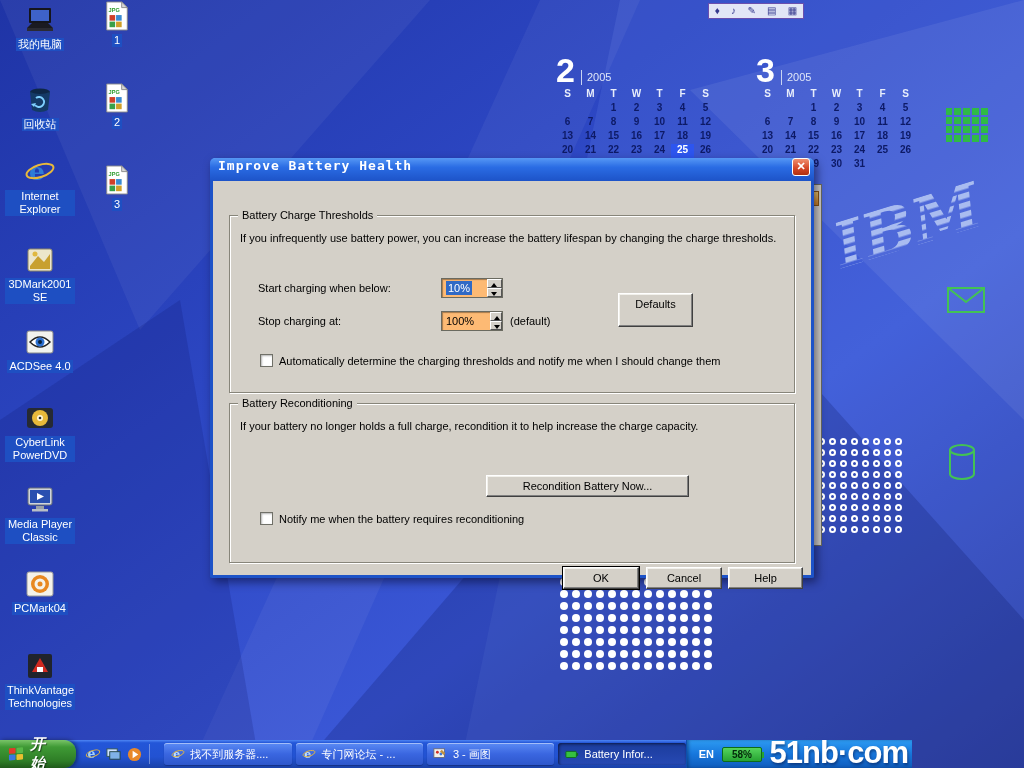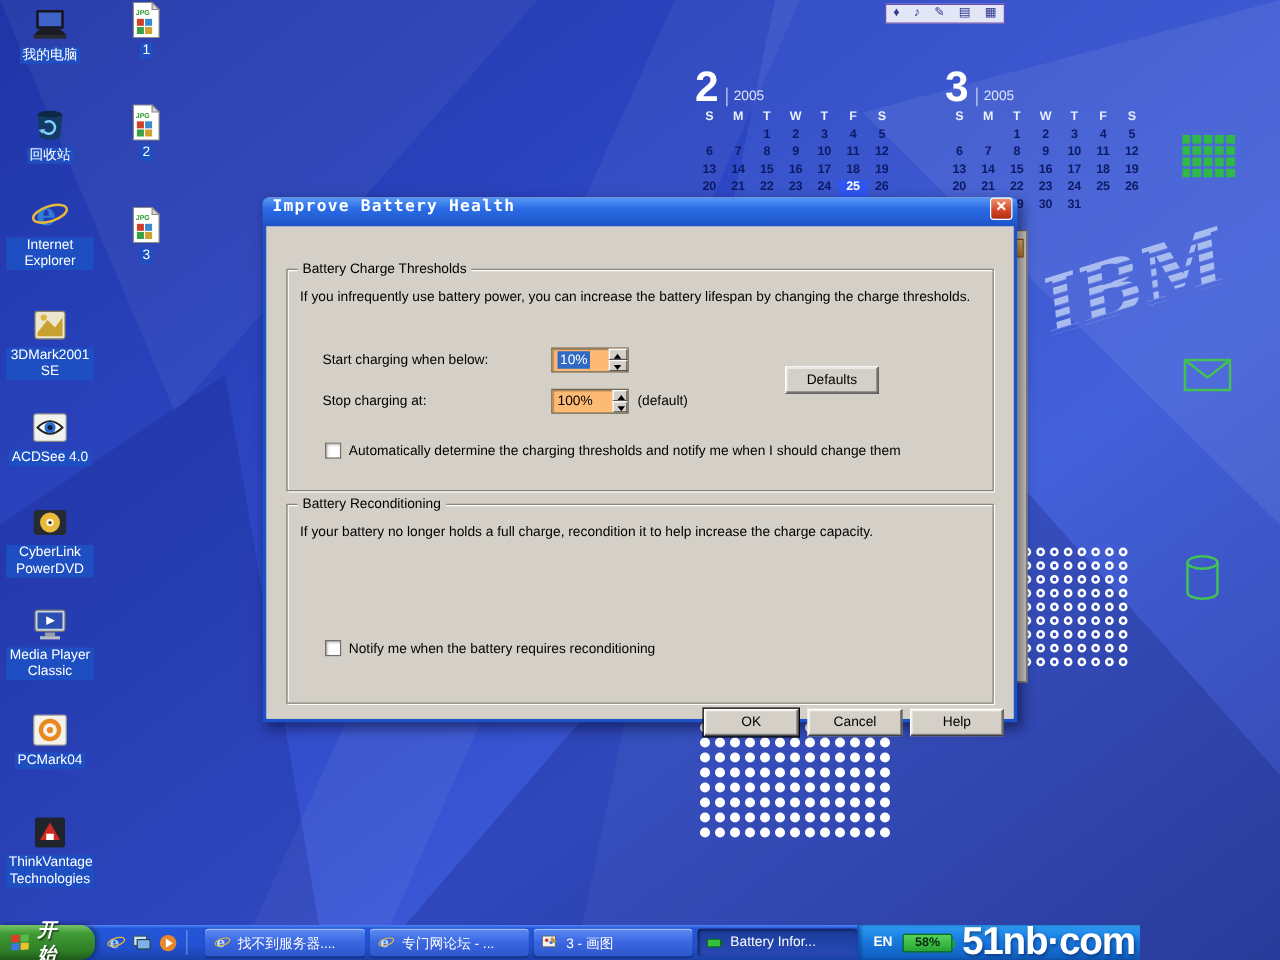--- a/index.html
+++ b/index.html
@@ -63,21 +63,21 @@
   .sval{flex:1;padding:3px 16px 0 4px;font-size:11px}
   .sval.sel{background:#316ac5;color:#fff;align-self:center;flex:0 0 auto;margin-left:4px;padding:1px 2px}
   .sbtns{width:15px;display:flex;flex-direction:column;margin-left:auto}
   .su,.sd{flex:1;background:#d4d0c8;border:1px solid;border-color:#fff #555 #555 #fff;position:relative;cursor:pointer}
   .su::after,.sd::after{content:"";position:absolute;left:3px;border-left:3px solid transparent;border-right:3px solid transparent}
   .su::after{top:3px;border-bottom:4px solid #000}
   .sd::after{top:3px;border-top:4px solid #000}
   .btn{position:absolute;background:#d4d0c8;border:1px solid;border-color:#fff #404040 #404040 #fff;
     box-shadow:inset -1px -1px 0 #808080,inset 1px 1px 0 #f2f1ec;font-size:11px;text-align:center;line-height:20px;cursor:pointer}
   .btn.default{outline:1px solid #000}
-  .bdefaults{left:398px;top:77px;width:75px;height:22px}
+  .bdefaults{left:388px;top:77px;width:75px;height:34px}
   .brecon{left:256px;top:71px;width:203px;height:22px}
   .chkrow{position:absolute;display:flex;align-items:center;gap:6px}
   .c1{left:30px;top:138px}
   .c2{left:30px;top:108px}
   .cbox{width:13px;height:13px;background:#fff;border:1px solid #707068;box-shadow:inset 1px 1px 2px rgba(0,0,0,.3);cursor:pointer;flex:0 0 auto}
   .chklbl{font-size:11px;white-space:nowrap}
   .bok{left:350px;top:386px;width:76px;height:22px}
   .bcancel{left:433px;top:386px;width:76px;height:22px}
   .bhelp{left:515px;top:386px;width:75px;height:22px}
 
@@ -624,20 +624,21 @@
         <div class="chkrow c1">
           <span class="cbox"></span>
           <span class="chklbl">Automatically determine the charging thresholds and notify me when I should change them</span>
         </div>
       </div>
 
       <div class="group g2">
         <span class="legend">Battery Reconditioning</span>
         <div class="desc">If your battery no longer holds a full charge, recondition it to help increase the charge capacity.</div>
 
+        <div class="btn brecon">Recondition Battery Now...</div>
 
         <div class="chkrow c2">
           <span class="cbox"></span>
           <span class="chklbl">Notify me when the battery requires reconditioning</span>
         </div>
       </div>
 
       <div class="btn default bok">OK</div>
       <div class="btn bcancel">Cancel</div>
       <div class="btn bhelp">Help</div>

